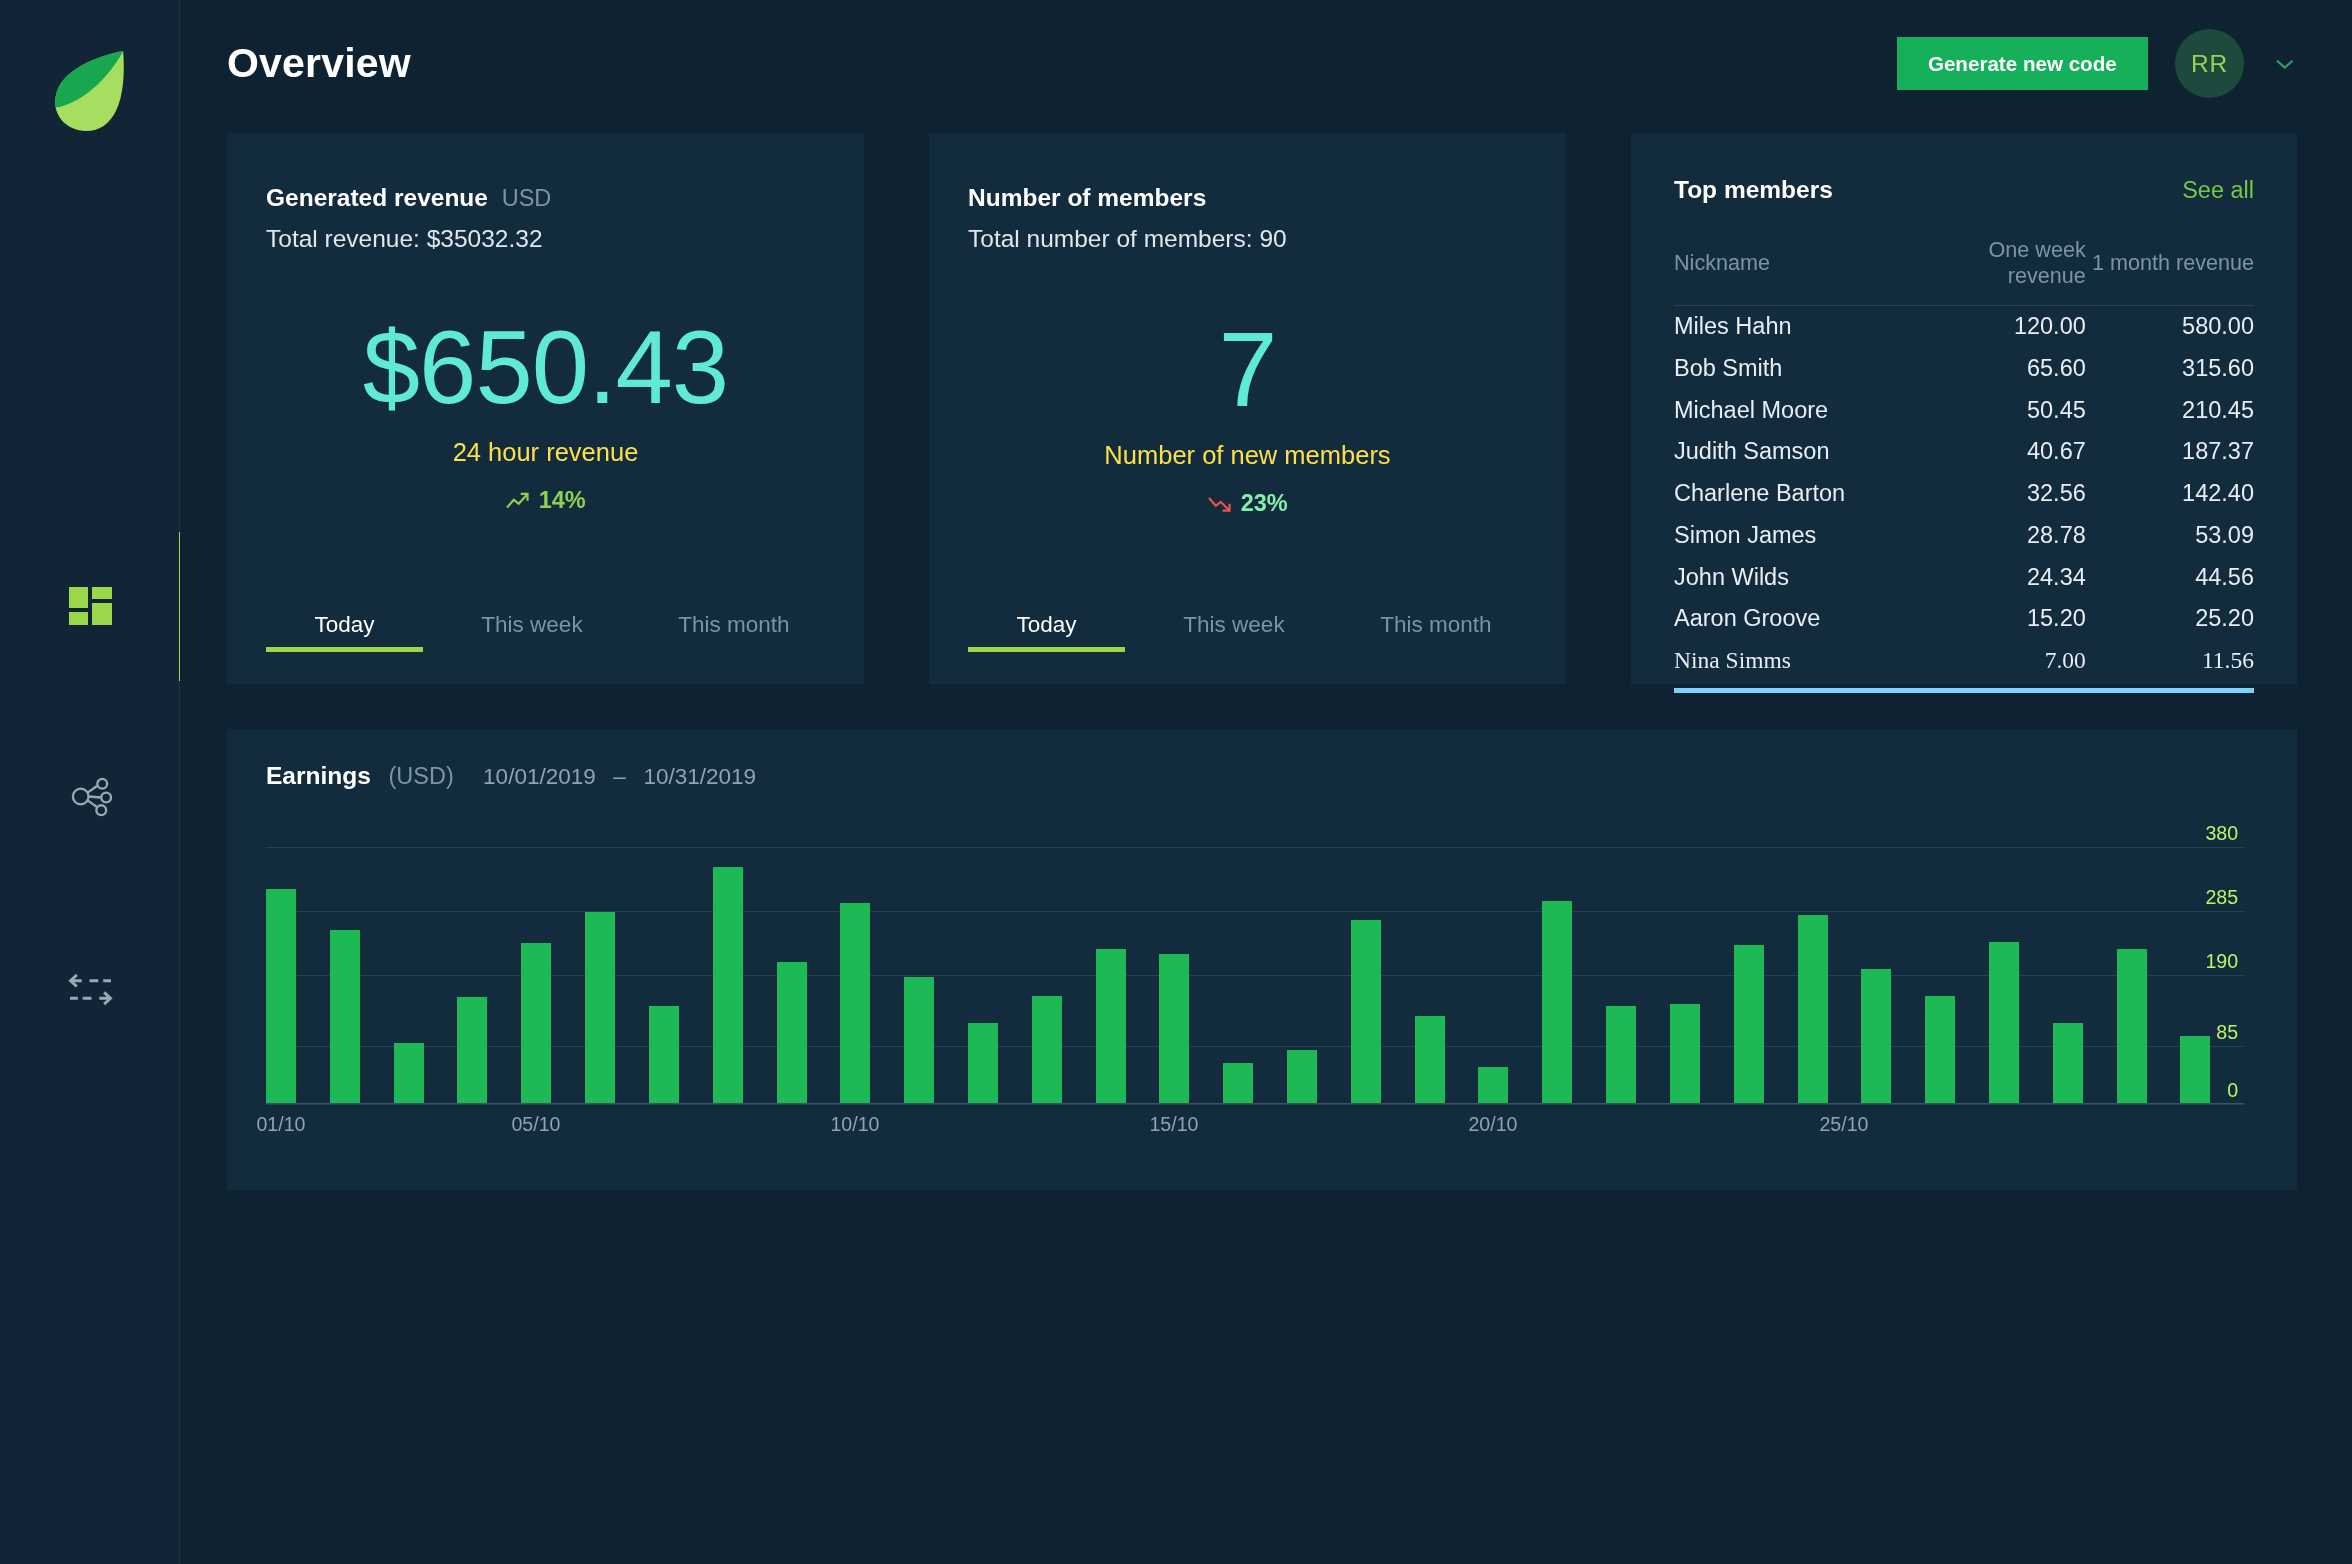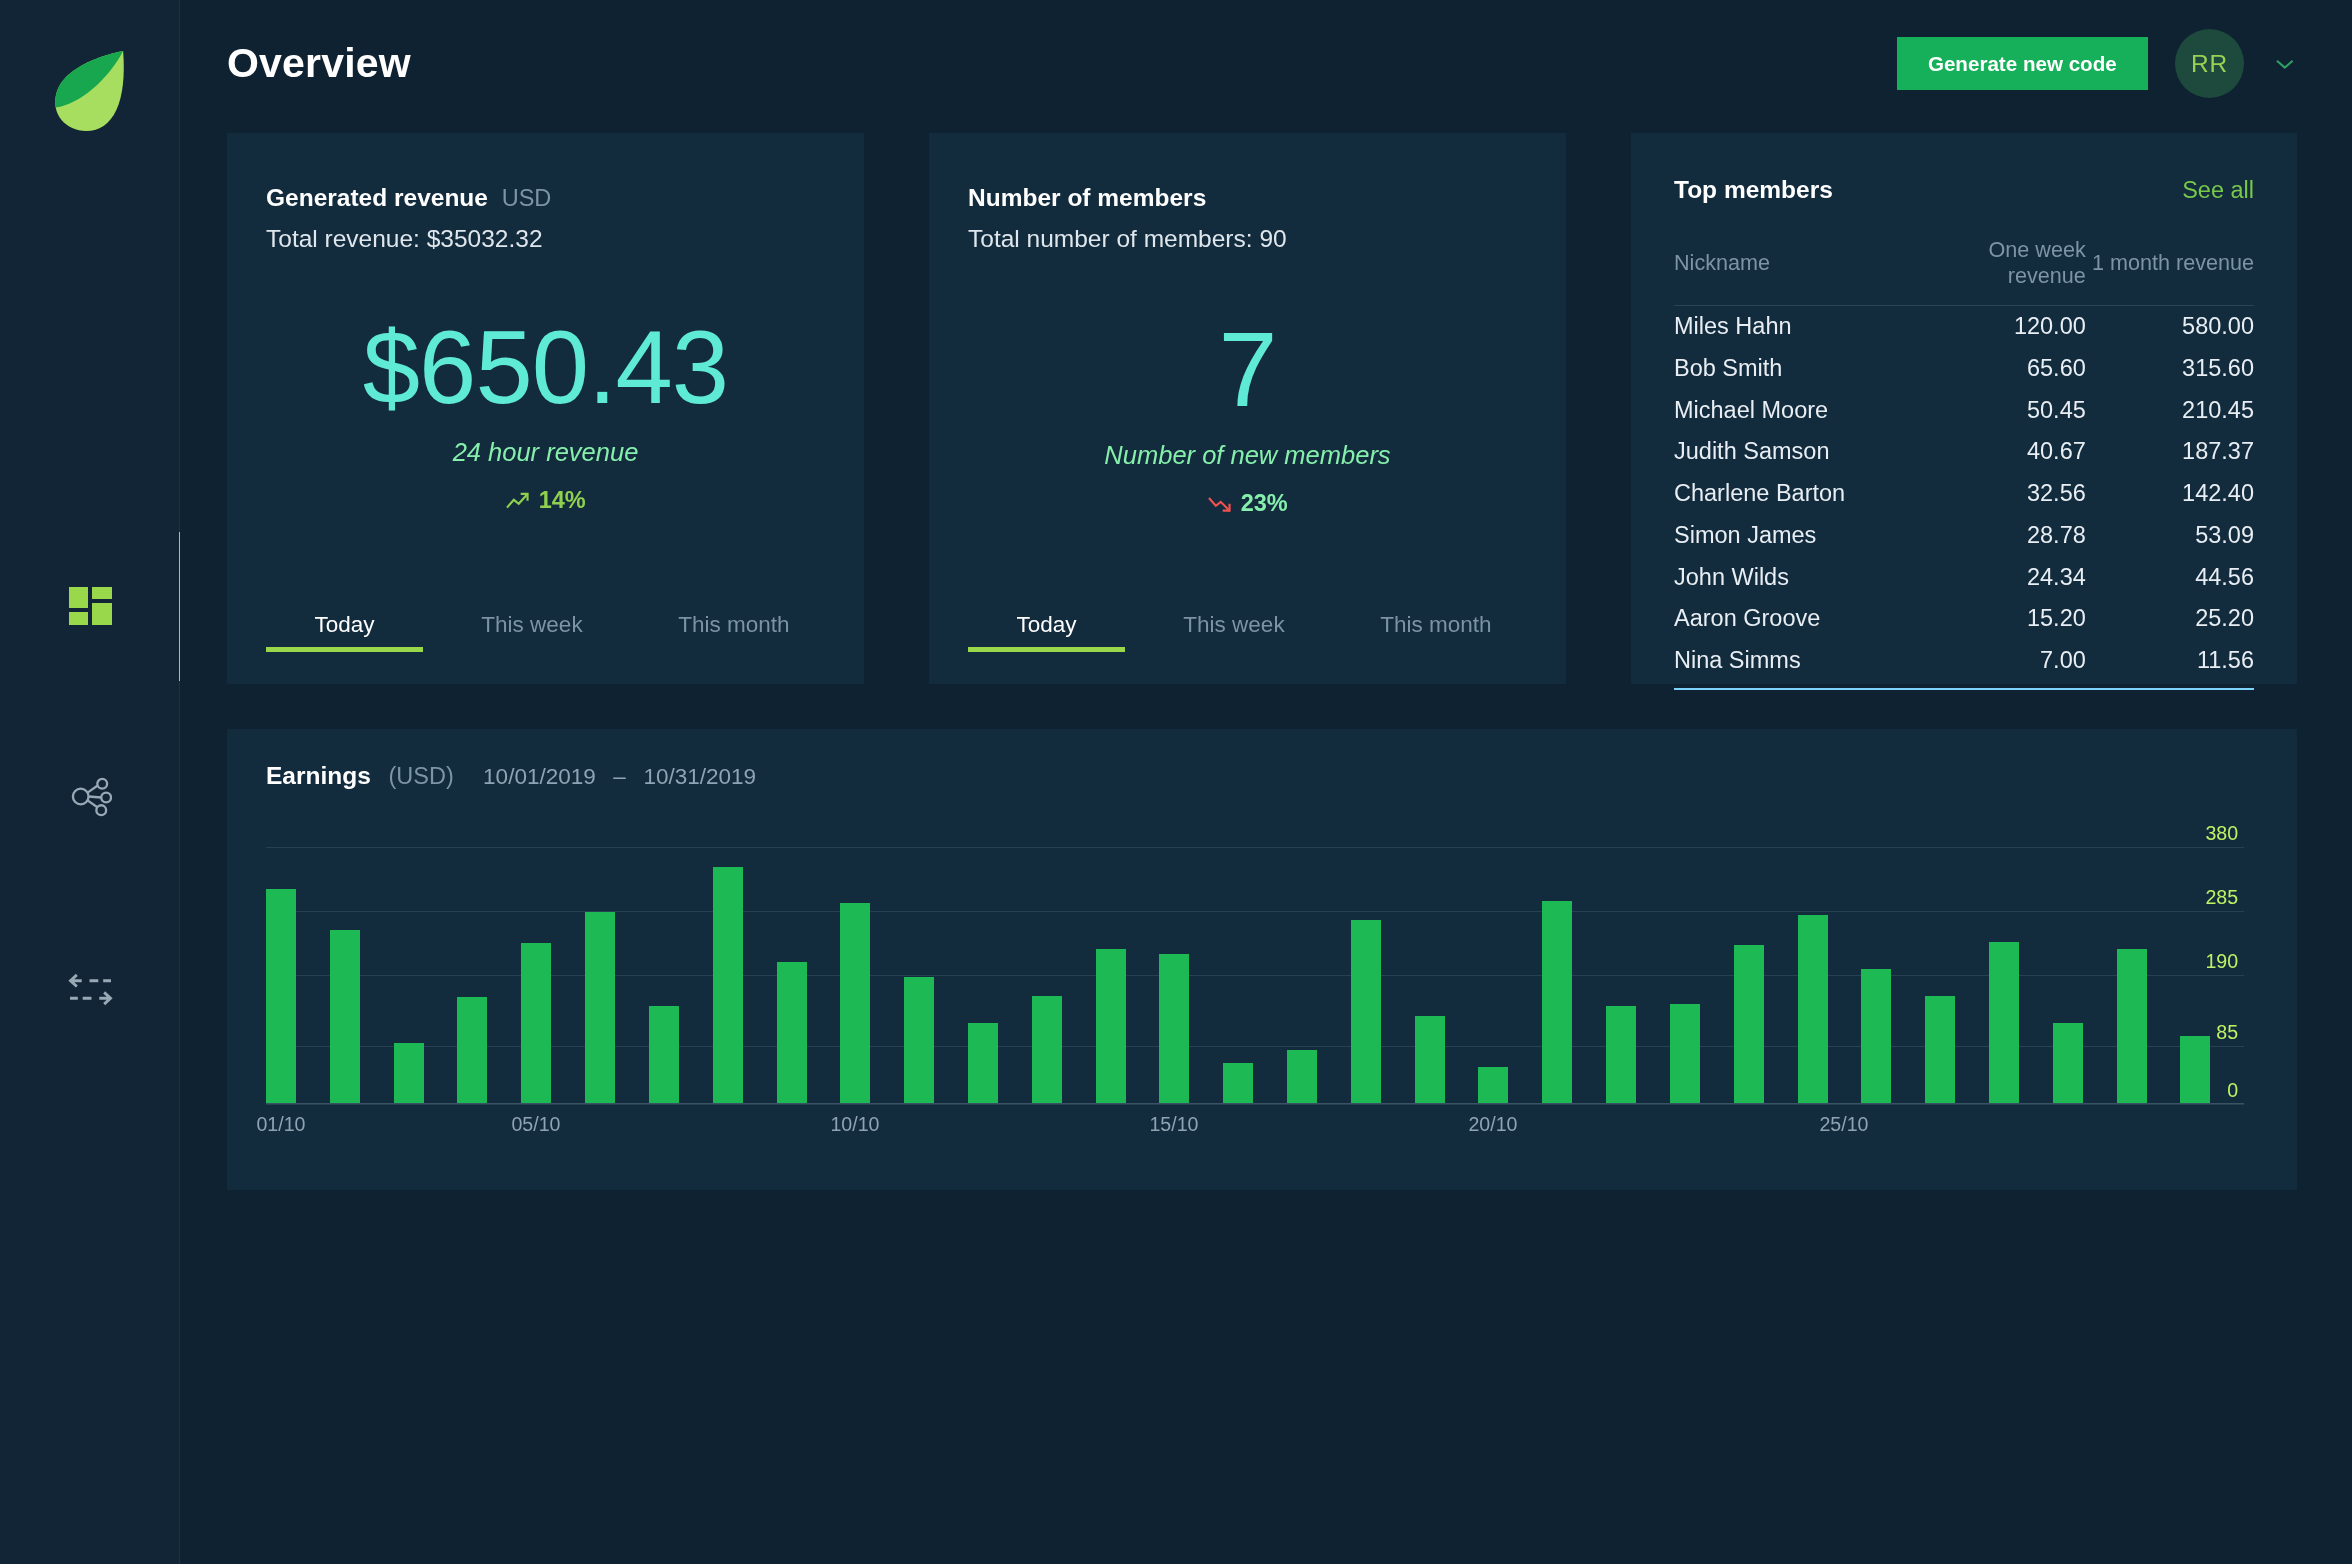--- a/index.html
+++ b/index.html
@@ -73,22 +73,22 @@
   .card-title-row { display: flex; align-items: baseline; gap: 13.7px; }
   .card-title { font-size: 24.5px; font-weight: bold; color: #ffffff; }
   .card-unit { font-size: 23.5px; color: #7c94a5; }
   .card-sub { font-size: 24.5px; color: #dfe7ed; margin-top: 12.7px; font-weight: 300; }
   .big-value {
     text-align: center; color: #5eead4; font-weight: 300;
     font-size: 103px; line-height: 1; margin-top: 63px; letter-spacing: -1px;
   }
   .big-value.narrow { font-size: 106px; }
   .value-caption {
-    text-align: center; font-size: 25.5px; color: #86efac;
-    font-weight: 300; margin-top: 19.6px; font-style: italic;
+    text-align: center; font-size: 25.5px; color: #fde047;
+    font-weight: 300; margin-top: 19.6px;
   }
   .delta { text-align: center; margin-top: 19.6px; font-size: 23.5px; font-weight: bold; }
   .delta.up { color: #8fd14f; }
   .delta.down { color: #86efac; }
   .delta svg { vertical-align: -2.9px; margin-right: 7.8px; }
 
   .tabs {
     position: absolute; bottom: 32px; left: 39px; right: 39px;
     display: flex; gap: 16px;
   }
@@ -115,21 +115,21 @@
     font-size: 21.6px; color: #7c94a5; font-weight: normal;
     text-align: right; padding: 0 0 15.7px 0;
     border-bottom: 1px solid #2c4355;
   }
   .mtable th:first-child { text-align: left; }
   .mtable td {
     font-size: 23.5px; color: #e8eef3; font-weight: 300;
     text-align: right; padding: 7.8px 0 6.9px 0;
   }
   .mtable td:first-child { text-align: left; }
-  .mtable tr:last-child td { padding-bottom: 13.7px; border-bottom: 2px solid #7dd3fc; }
+  .mtable tr:last-child td { padding-bottom: 13.7px; border-bottom: 5px solid #7dd3fc; font-family: Liberation Serif, serif; }
   .col-nick { width: 42%; }
   .col-week { width: 29%; }
   .col-month { width: 29%; }
 
   
   .chart-card {
     margin: 45px 55px 0 47px; background: #122b3d;
     height: 461px; padding: 33px 0 0 0; position: relative;
   }
   .chart-head { display: flex; align-items: baseline; gap: 17.6px; padding-left: 39px; }

